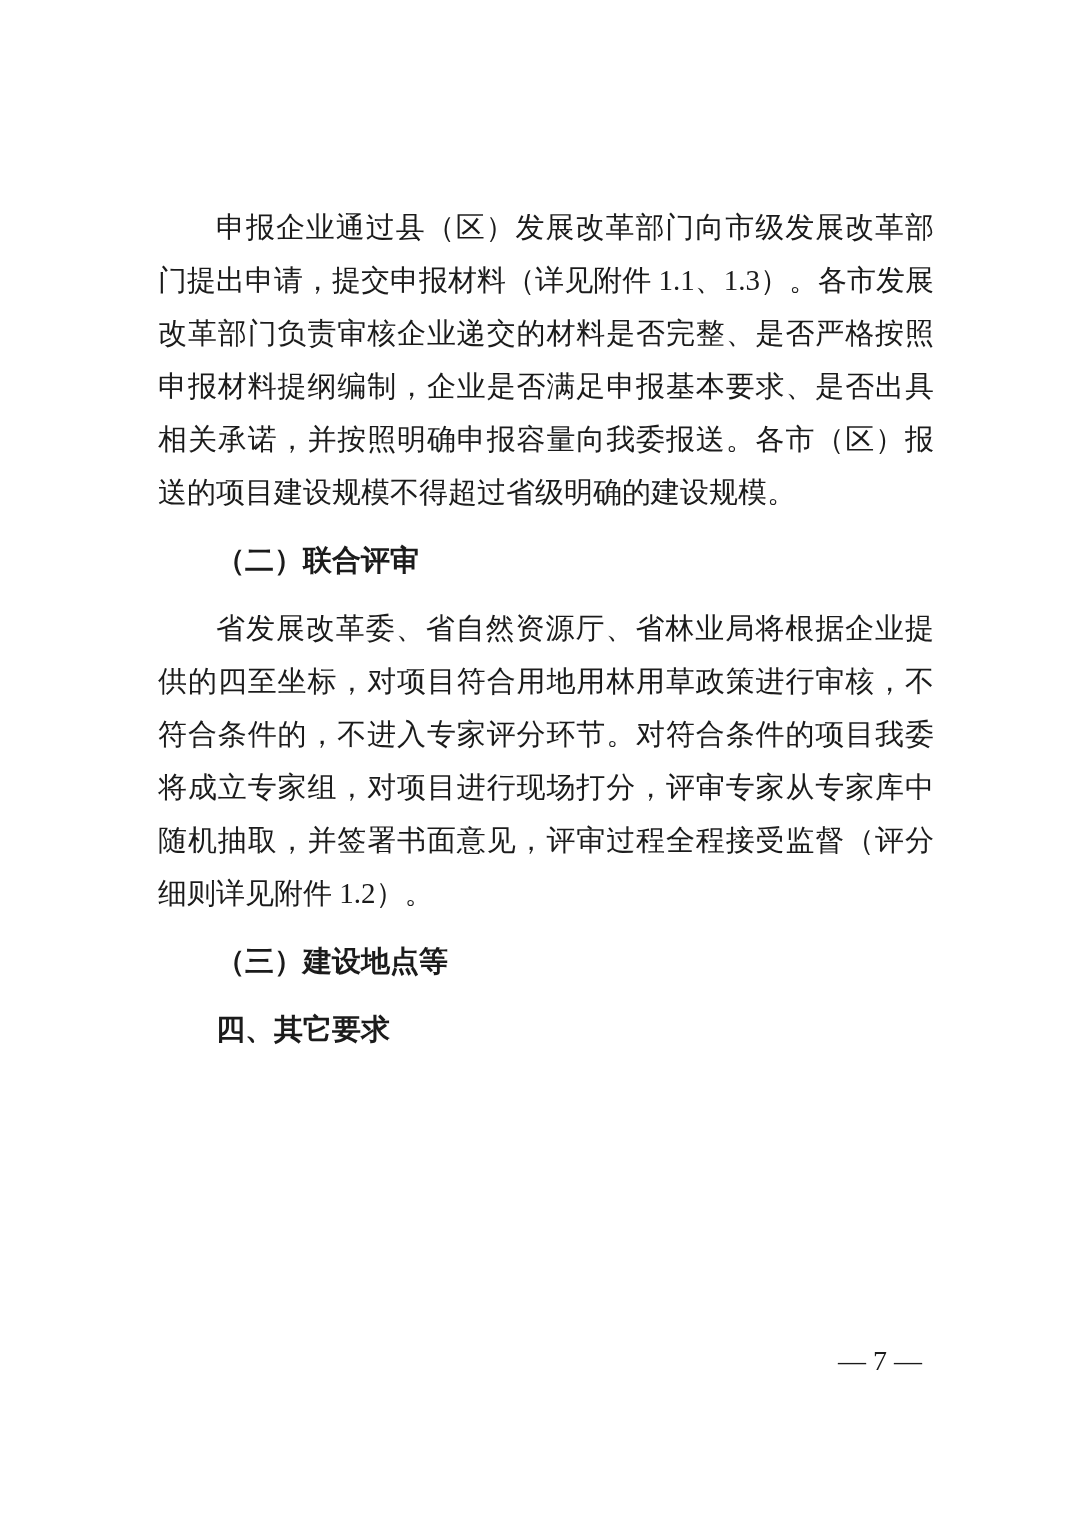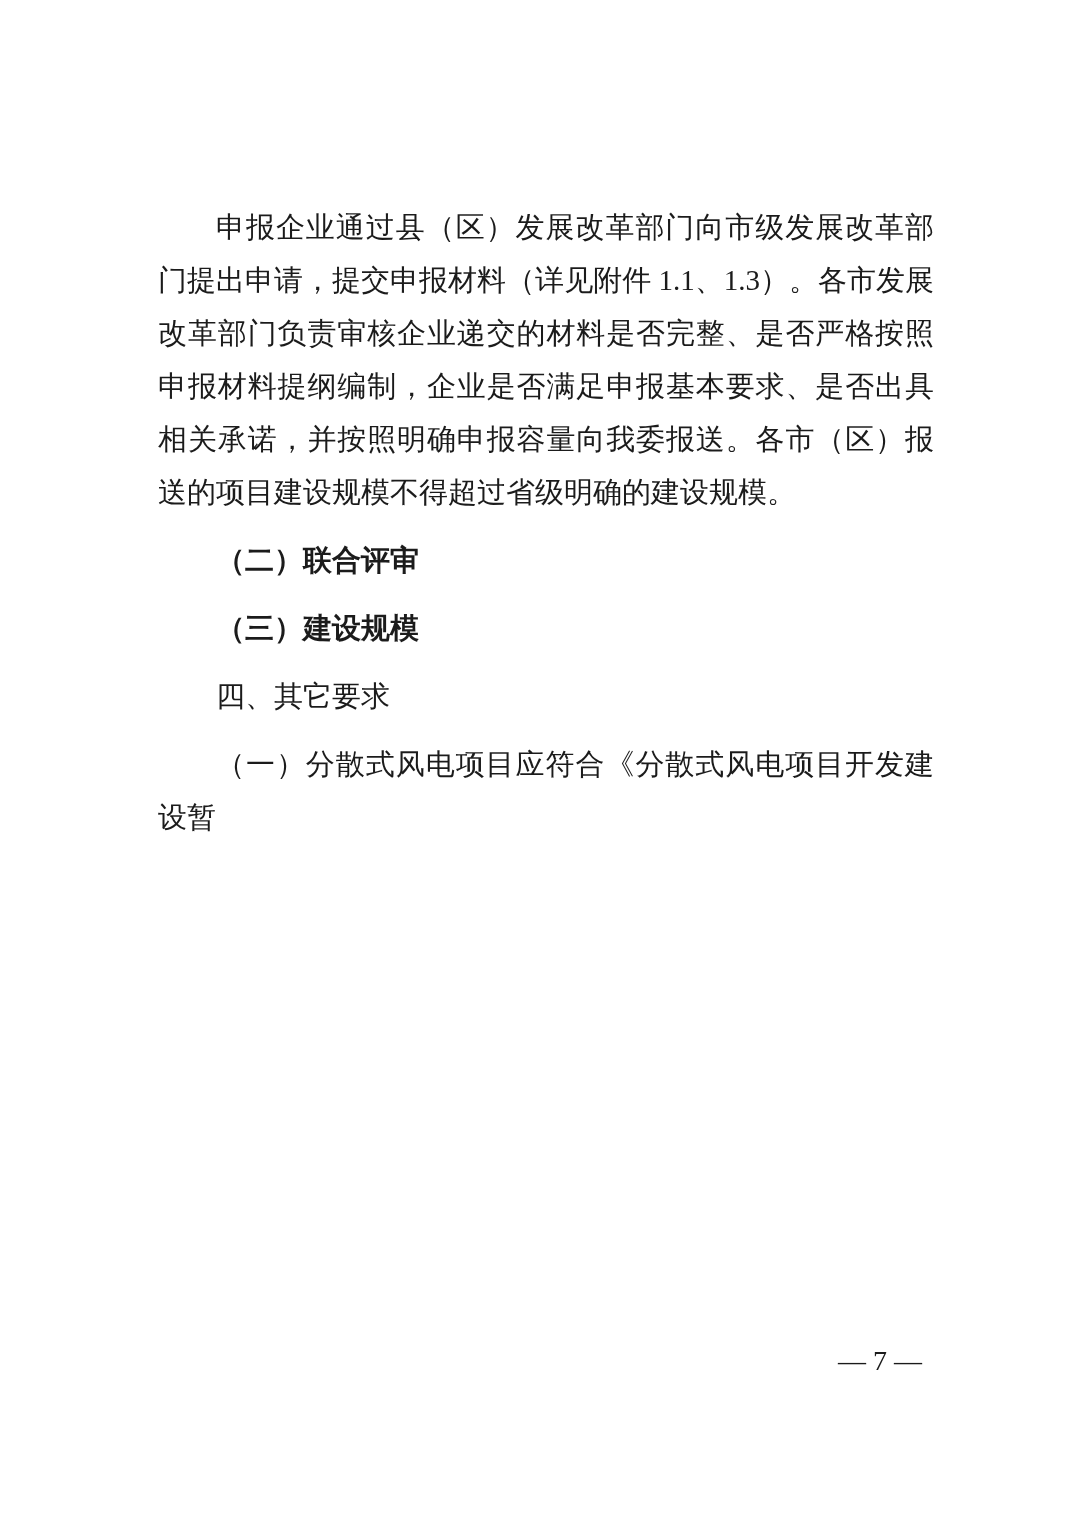--- a/index.html
+++ b/index.html
@@ -28,21 +28,21 @@
   }
   .doc-body p {
     margin: 15px;
     padding: 0;
     text-indent: 2em;
   }
   .doc-body p.sub-heading {
     font-weight: 700;
   }
   .doc-body p.major-heading {
-    font-weight: 400;
+    font-weight: 700;
     font-family: "Liberation Sans", "DejaVu Sans", sans-serif;
   }
   .page-number {
     position: absolute;
     left: 810px;
     top: 1341px;
     width: 140px;
     font-size: 28px;
     line-height: 40px;
     color: #1b1b1b;
@@ -51,20 +51,20 @@
   }
 </style>
 </head>
 <body>
 
 <div class="page">
 
   <div class="doc-body">
     <p class="body">申报企业通过县（区）发展改革部门向市级发展改革部门提出申请，提交申报材料（详见附件 1.1、1.3）。各市发展改革部门负责审核企业递交的材料是否完整、是否严格按照申报材料提纲编制，企业是否满足申报基本要求、是否出具相关承诺，并按照明确申报容量向我委报送。各市（区）报送的项目建设规模不得超过省级明确的建设规模。</p>
     <p class="sub-heading">（二）联合评审</p>
-    <p class="sub-heading">（三）建设规模</p>
+    <p class="body">省发展改革委、省自然资源厅、省林业局将根据企业提供的四至坐标，对项目符合用地用林用草政策进行审核，不符合条件的，不进入专家评分环节。对符合条件的项目我委将成立专家组，对项目进行现场打分，评审专家从专家库中随机抽取，并签署书面意见，评审过程全程接受监督（评分细则详见附件 1.2）。</p>
+    <p class="sub-heading">（三）建设地点等</p>
     <p class="major-heading">四、其它要求</p>
-    <p class="body">（一）分散式风电项目应符合《分散式风电项目开发建设暂</p>
   </div>
 
   <div class="page-number">— 7 —</div>
 
 </div>
 
 </body></html>

